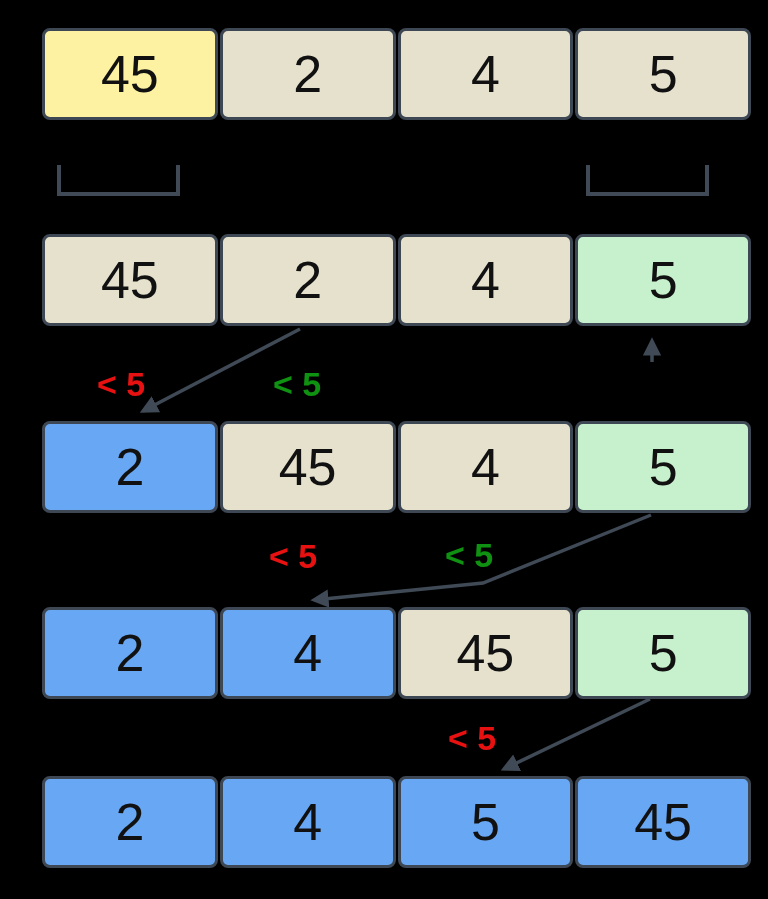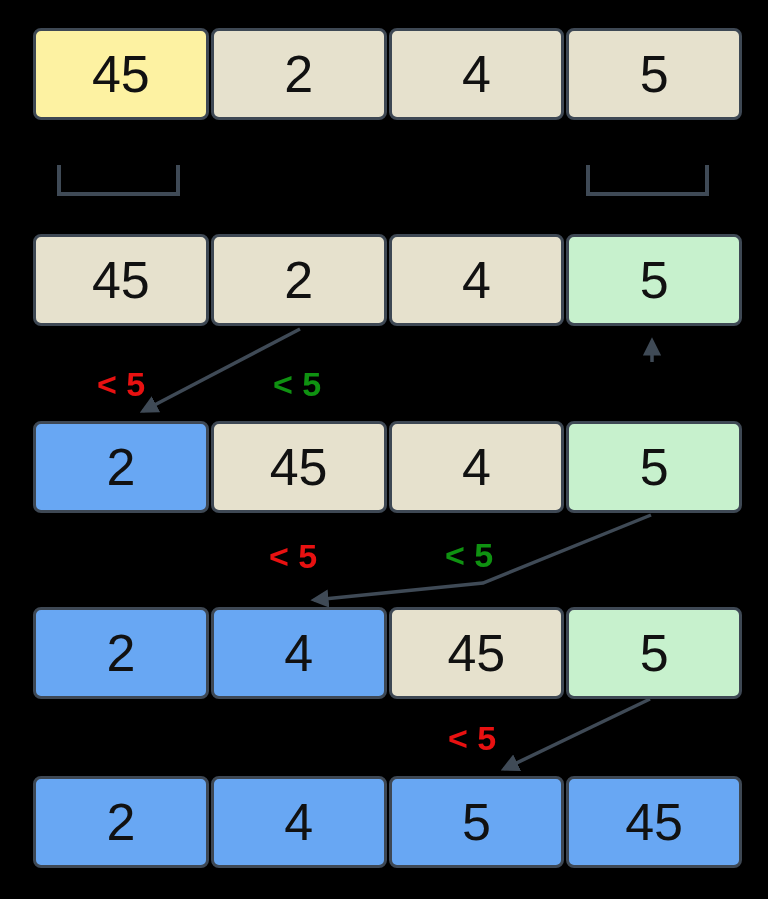--- a/index.html
+++ b/index.html
@@ -5,21 +5,21 @@
   html, body { margin: 0; padding: 0; background: #000; }
   .stage {
     position: relative;
     width: 768px; height: 899px;
     background: var(--bg, #000);
     font-family: "Liberation Sans", sans-serif;
     overflow: hidden;
   }
   .row {
     position: absolute;
-    left: 33px;
+    left: 42px;
     width: 709px; height: 92px;
     display: flex;
     gap: 2px;
     box-sizing: border-box;
   }
   .cell {
     flex: 1 1 0;
     box-sizing: border-box;
     border: 3px solid var(--border, #3e4854);
     border-radius: 8px;

